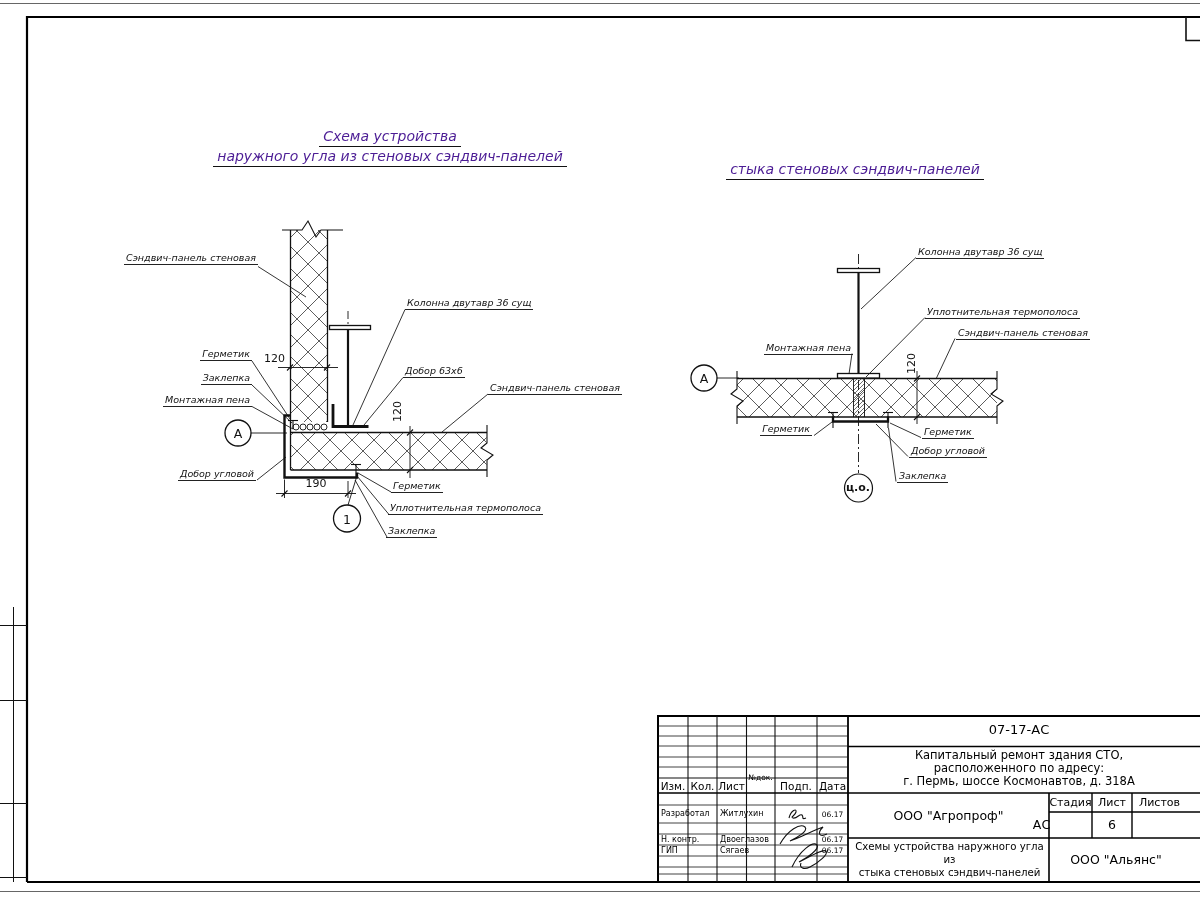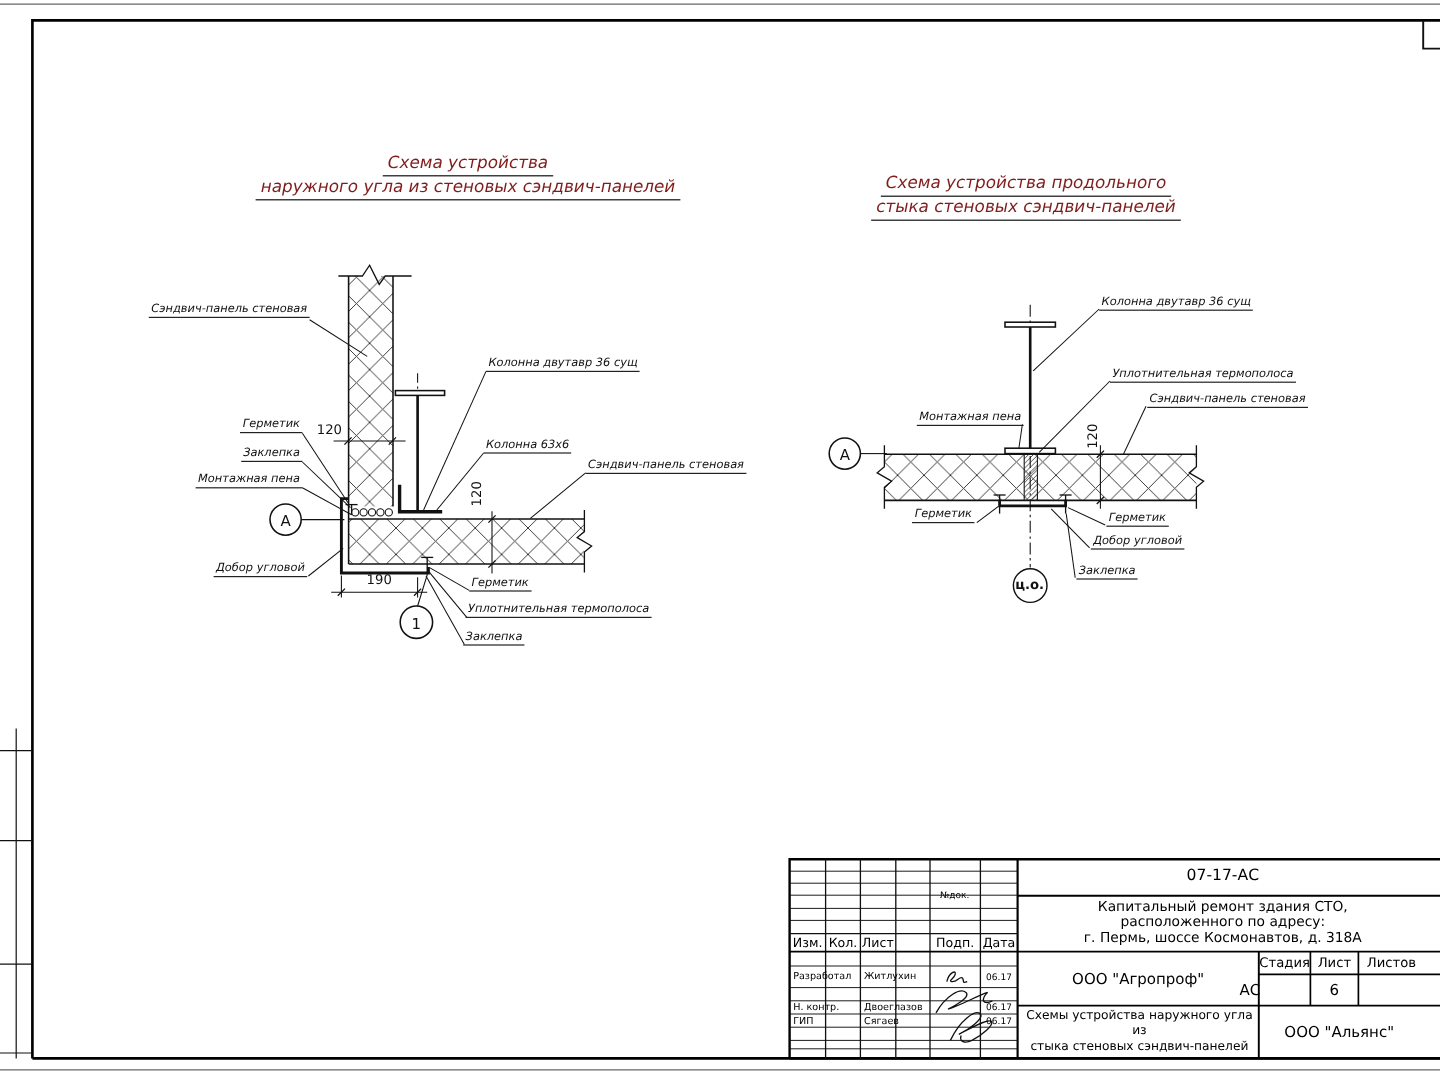--- a/index.html
+++ b/index.html
@@ -4,21 +4,21 @@
 <style>
   html,body{margin:0;padding:0;background:#fff;}
   .sheet{position:relative;width:1200px;height:900px;background:#fff;overflow:hidden;
          font-family:"DejaVu Sans",sans-serif;color:#111;}
   .sheet svg{position:absolute;left:0;top:0;}
   .lbl{position:absolute;white-space:nowrap;font:italic 9.5px "DejaVu Sans",sans-serif;color:#111;line-height:11px;}
   .lbl.u{border-bottom:1px solid #222;padding:0 2px 1px 2px;}
   .dim{position:absolute;white-space:nowrap;font:11px "DejaVu Sans",sans-serif;color:#111;}
   .vdim{position:absolute;width:40px;height:13px;text-align:center;font:11px "DejaVu Sans",sans-serif;transform:rotate(-90deg);}
   .mk{position:absolute;text-align:center;font:12.5px "DejaVu Sans",sans-serif;color:#111;}
-  .ttl{position:absolute;text-align:center;font:italic 14px "DejaVu Sans",sans-serif;color:#7f1d1d;}
+  .ttl{position:absolute;text-align:center;font:italic 14px "DejaVu Sans",sans-serif;color:#4c1d95;}
   .ttl .tline{display:inline-block;border-bottom:1.3px solid #111;padding:0 4px 2px 4px;margin-bottom:1px;}
   .tb{position:absolute;color:#000000;}
   .c{text-align:center;}
 </style>
 </head>
 <body>
 
 <div class="sheet">
 
   <svg width="1200" height="900" viewBox="0 0 1200 900">
@@ -188,31 +188,31 @@
         <path d="M792,867 C800,850 813,841 817,845 C820,849 807,858 799,862 C811,856 822,849 826,851 C829,854 818,863 810,867 C804,870 799,868 801,863"></path>
       </g>
     </g>
   </svg>
 
   <div class="ttl" style="left:190px;top:128px;width:400px;">
     <span class="tline">Схема устройства</span><br>
     <span class="tline">наружного угла из стеновых сэндвич-панелей</span>
   </div>
   <div class="ttl" style="left:660px;top:145px;width:390px;">
-    <span class="tline">Схема устройства продольного</span><br>
+    <br>
     <span class="tline">стыка стеновых сэндвич-панелей</span>
   </div>
 
   <div class="lbl u" style="right:942px;top:252px;">Сэндвич-панель стеновая</div>
   <div class="lbl u" style="right:948px;top:348px;">Герметик</div>
   <div class="lbl u" style="right:948px;top:372px;">Заклепка</div>
   <div class="lbl u" style="right:948px;top:394px;">Монтажная пена</div>
   <div class="lbl u" style="right:944px;top:468px;">Добор угловой</div>
   <div class="lbl u" style="left:405px;top:297px;">Колонна двутавр 36 сущ</div>
-  <div class="lbl u" style="left:403px;top:365px;">Колонна 63х6</div>
+  <div class="lbl u" style="left:403px;top:365px;">Добор 63х6</div>
   <div class="lbl u" style="left:488px;top:382px;">Сэндвич-панель стеновая</div>
   <div class="lbl u" style="left:391px;top:480px;">Герметик</div>
   <div class="lbl u" style="left:388px;top:502px;">Уплотнительная термополоса</div>
   <div class="lbl u" style="left:386px;top:525px;">Заклепка</div>
   <div class="dim" style="right:915px;top:352px;">120</div>
   <div class="vdim" style="left:377px;top:405px;">120</div>
   <div class="dim c" style="left:301px;top:477px;width:30px;">190</div>
   <div class="mk" style="left:225px;top:426px;width:26px;">А</div>
   <div class="mk" style="left:334px;top:512px;width:26px;">1</div>
 
@@ -230,21 +230,21 @@
 
   <div class="tb c" style="left:848px;top:722px;width:342px;font-size:13px;">07-17-АС</div>
   <div class="tb c" style="left:848px;top:749px;width:342px;font-size:11.5px;line-height:13.2px;">
     <div>Капитальный ремонт здания СТО,</div>
     <div>расположенного по адресу:</div>
     <div>г. Пермь, шоссе Космонавтов, д. 318А</div>
   </div>
   <div class="tb c" style="left:658px;top:780px;width:30px;font-size:10.5px;">Изм.</div>
   <div class="tb c" style="left:688px;top:780px;width:29px;font-size:10.5px;">Кол.</div>
   <div class="tb c" style="left:717px;top:780px;width:29px;font-size:10.5px;">Лист</div>
-  <div class="tb c" style="left:746px;top:741px;width:29px;font-size:7.5px;padding-left:35px;">№док.</div>
+  <div class="tb c" style="left:746px;top:773px;width:29px;font-size:7.5px;">№док.</div>
   <div class="tb c" style="left:775px;top:780px;width:42px;font-size:10.5px;">Подп.</div>
   <div class="tb c" style="left:817px;top:780px;width:31px;font-size:10.5px;">Дата</div>
 
   <div class="tb" style="left:661px;top:809px;font-size:8px;">Разработал</div>
   <div class="tb" style="left:720px;top:809px;font-size:8px;">Житлухин</div>
   <div class="tb c" style="left:817px;top:809.5px;width:31px;font-size:7.5px;">06.17</div>
   <div class="tb" style="left:661px;top:834.5px;font-size:8px;">Н. контр.</div>
   <div class="tb" style="left:720px;top:834.5px;font-size:8px;">Двоеглазов</div>
   <div class="tb c" style="left:817px;top:835px;width:31px;font-size:7.5px;">06.17</div>
   <div class="tb" style="left:661px;top:845.5px;font-size:8px;">ГИП</div>

